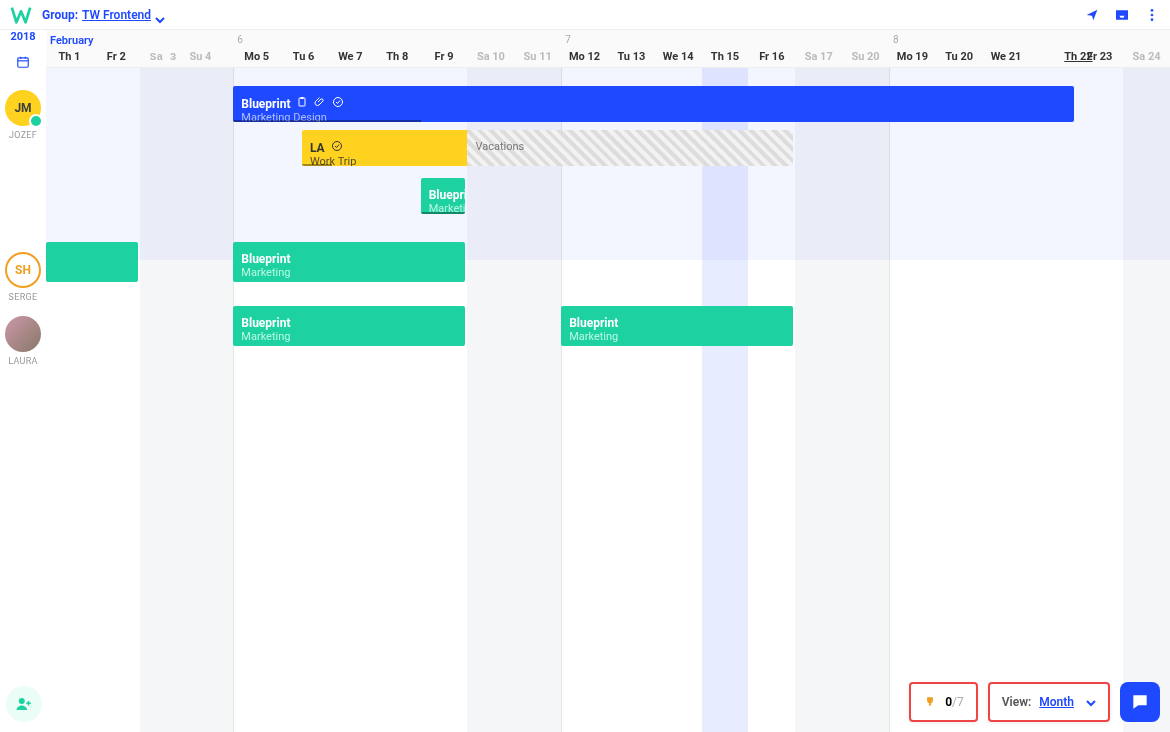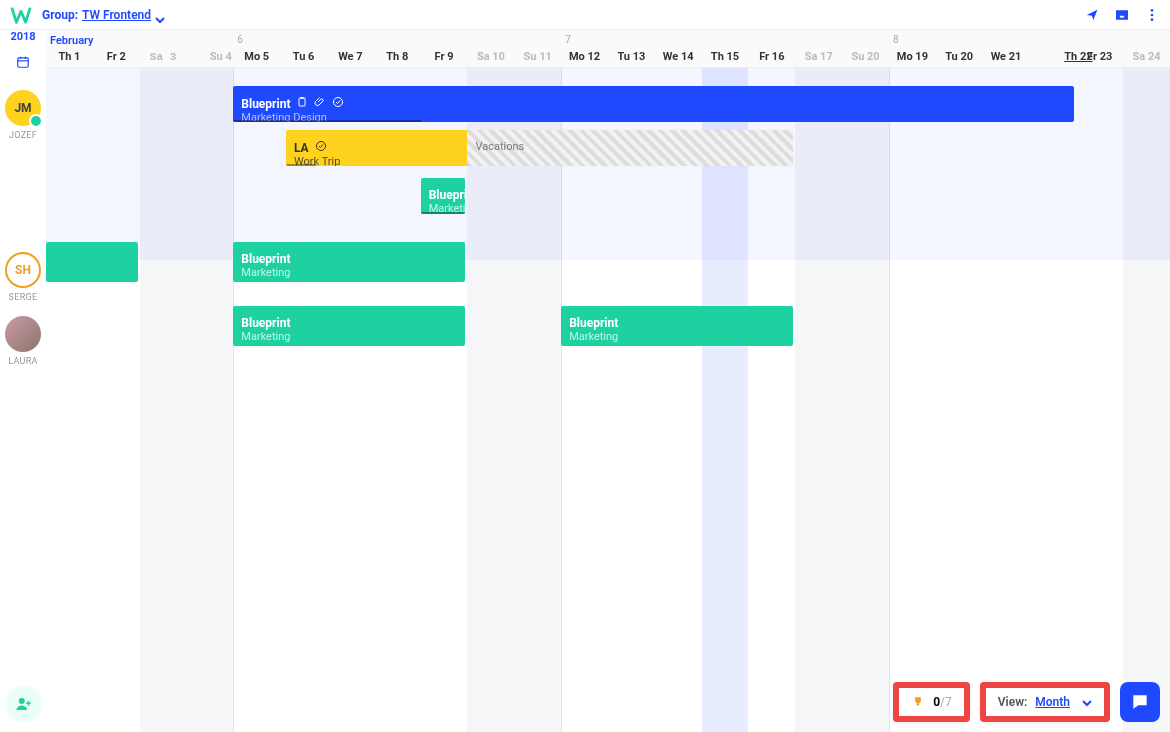--- a/index.html
+++ b/index.html
@@ -48,21 +48,21 @@
 .task.blue { background: #1f49ff; color: #fff; }
 .task.blue .task-sub { color: #c8d4ff; }
 .task.yellow { background: #ffd21f; color: #333; }
 .task.green { background: #1dd1a1; color: #fff; }
 .task.green .task-sub { color: #d6fff1; }
 .task.hatch { background-color: #f2f2f2; color:#666;
   background-image: repeating-linear-gradient(45deg, #ddd 0, #ddd 4px, #f2f2f2 4px, #f2f2f2 8px); }
 .task .darkbar { position:absolute; left:0; bottom:-2px; height:4px; background:rgba(0,0,0,0.35); }
 
 .bottom-bar { position:absolute; right:10px; bottom:10px; display:flex; gap:10px; align-items:center; z-index:10; }
-.chip { background:#fff; border:6px solid #ef4444; height:40px; border-radius:4px; box-shadow:0 1px 4px rgba(0,0,0,0.08); display:flex; align-items:center; padding:0 12px; font-size:12px; gap:8px;}
+.chip { background:#fff; border:2px solid #ef4444; height:40px; border-radius:4px; box-shadow:0 1px 4px rgba(0,0,0,0.08); display:flex; align-items:center; padding:0 12px; font-size:12px; gap:8px;}
 .chip .trophy { width:14px; height:14px; }
 .chip b { font-weight:700; }
 .chip .light { color:#aaa; }
 .chip .view-label { color:#555; font-weight:600; }
 .chip .view-val { color:#1f49ff; text-decoration:underline; font-weight:600; }
 .chat-btn { width:40px; height:40px; border-radius:8px; background:#1f49ff; display:flex; align-items:center; justify-content:center; cursor:pointer; }
 
 .corner-add { position:absolute; left:6px; bottom:10px; width:36px; height:36px; border-radius:50%; background:#eafdf6; display:flex; align-items:center; justify-content:center; cursor:pointer; z-index:10; }
 .mini-ico { width:12px; height:12px; }
 </style>
@@ -131,21 +131,21 @@
         </div>
       </div>
   </div>
 
   <div class="grid-area" id="grid-area">
     <div class="header-row" id="header-row">
       <span class="month-label" style="left:4px">February</span>
     <div class="day-label" style="left: 0px;">Th 1</div>
         <div class="day-label" style="left: 46.83px;">Fr 2</div>
         <div class="day-label weekend" style="left: 93.66px; font-family: Liberation Mono, monospace;">Sa 3</div>
-        <div class="day-label weekend" style="left: 139px; text-align: right;">Su 4</div>
+        <div class="day-label weekend" style="left: 131px;">Su 4</div>
         <div class="day-label" style="left: 187.32px;">Mo 5</div>
         <div class="week-num" style="left: 191.32px;">6</div>
         <div class="day-label" style="left: 234.15px;">Tu 6</div>
         <div class="day-label" style="left: 280.98px;">We 7</div>
         <div class="day-label" style="left: 327.81px;">Th 8</div>
         <div class="day-label" style="left: 374.64px;">Fr 9</div>
         <div class="day-label weekend" style="left: 421.47px;">Sa 10</div>
         <div class="day-label weekend" style="left: 468.3px;">Su 11</div>
         <div class="day-label" style="left: 515.13px;">Mo 12</div>
         <div class="week-num" style="left: 519.13px;">7</div>
@@ -204,21 +204,21 @@
               <path d="M8 12l6-6a3 3 0 014 4l-8 8a5 5 0 01-7-7l8-8" fill="none" stroke="currentColor" stroke-width="2"></path>
             </svg></span>
           <span><svg class="mini-ico" viewBox="0 0 24 24">
               <circle cx="12" cy="12" r="9" fill="none" stroke="currentColor" stroke-width="2"></circle>
               <path d="M8 12l3 3 5-6" fill="none" stroke="currentColor" stroke-width="2"></path>
             </svg></span>
         </div>
         <div class="task-sub">Marketing Design</div>
         <div class="darkbar" style="width: 187.32px;"></div>
       </div>
-      <div class="task yellow" style="left: 240px; width: 185.32px; top: 100px;">
+      <div class="task yellow" style="left: 256px; width: 185.32px; top: 100px;">
         <div class="task-title">
           <span>LA</span>
           <span><svg class="mini-ico" viewBox="0 0 24 24">
               <circle cx="12" cy="12" r="9" fill="none" stroke="currentColor" stroke-width="2"></circle>
               <path d="M8 12l3 3 5-6" fill="none" stroke="currentColor" stroke-width="2"></path>
             </svg></span>
         </div>
         <div class="task-sub">Work Trip</div>
         <div class="darkbar" style="width: 30px;"></div>
       </div>

